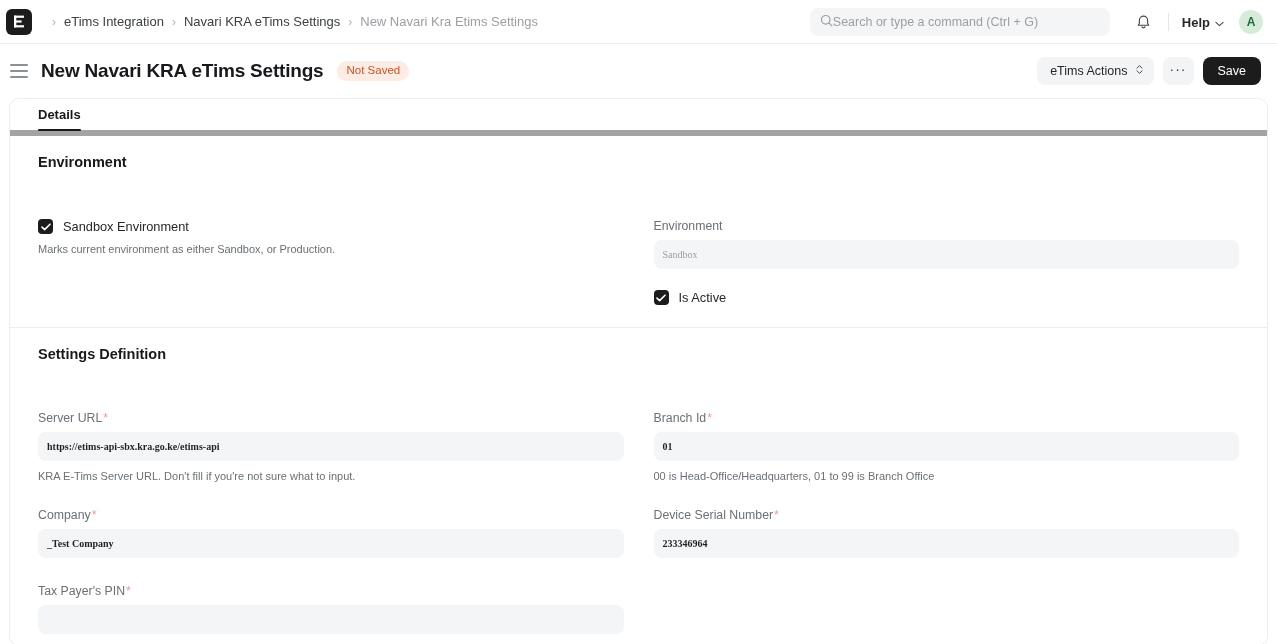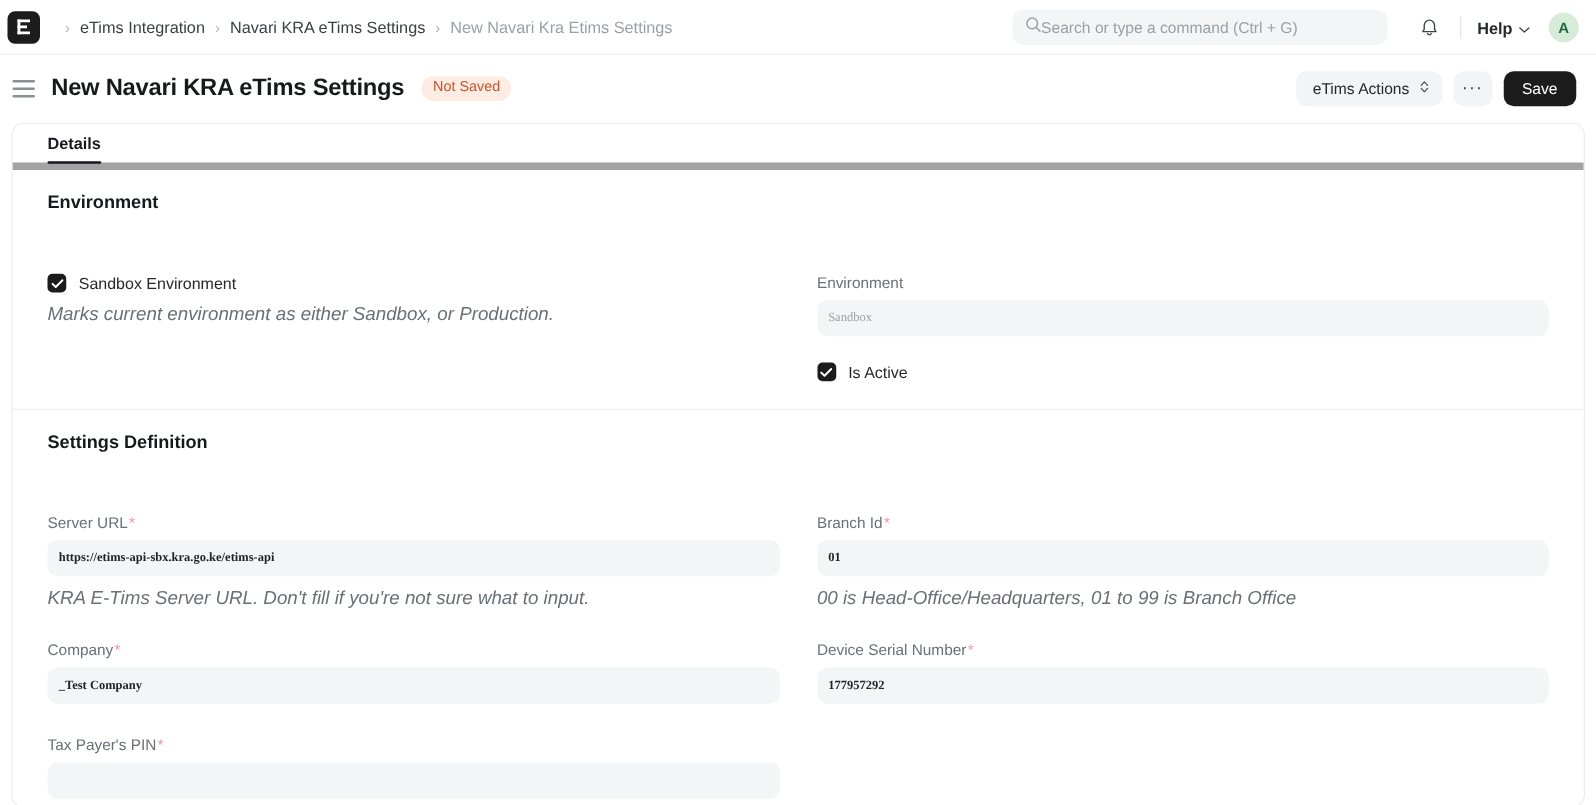--- a/index.html
+++ b/index.html
@@ -160,23 +160,22 @@
     height: 29px; width: 100%;
     background: #f4f5f6;
     border: none; border-radius: 8px;
     padding: 0 9px;
     font-size: 10px; font-weight: 700; color: #1f2226;
     font-family: Liberation Serif, serif;
     display: flex; align-items: center;
   }
   .field-input.placeholder { color: #9aa0a6; font-weight: 400; }
   .field-help {
-    font-size: 15px; color: #6a7076;
+    font-size: 11px; color: #6a7076;
     margin-top: 9px;
-    font-style: italic;
   }
 
   .checkrow { display: flex; align-items: center; gap: 10px; }
   .cbox {
     width: 15px; height: 15px; border-radius: 4px;
     background: #1c1c1c;
     display: flex; align-items: center; justify-content: center;
     flex: 0 0 auto; cursor: pointer;
   }
   .cbox svg { display: block; }
@@ -342,21 +341,21 @@
         <div class="field">
           <label class="field-label"><span>Branch Id</span><span class="req">*</span></label>
           <div class="field-input">01</div>
           <div class="field-help">00 is Head-Office/Headquarters, 01 to 99 is Branch Office</div>
         </div>
 
         <div class="spacer-26"></div>
 
         <div class="field">
           <label class="field-label"><span>Device Serial Number</span><span class="req">*</span></label>
-          <div class="field-input">177957292</div>
+          <div class="field-input">233346964</div>
         </div>
 
       </div>
 
     </div>
   </div>
 
 </div>
 
 </body></html>

